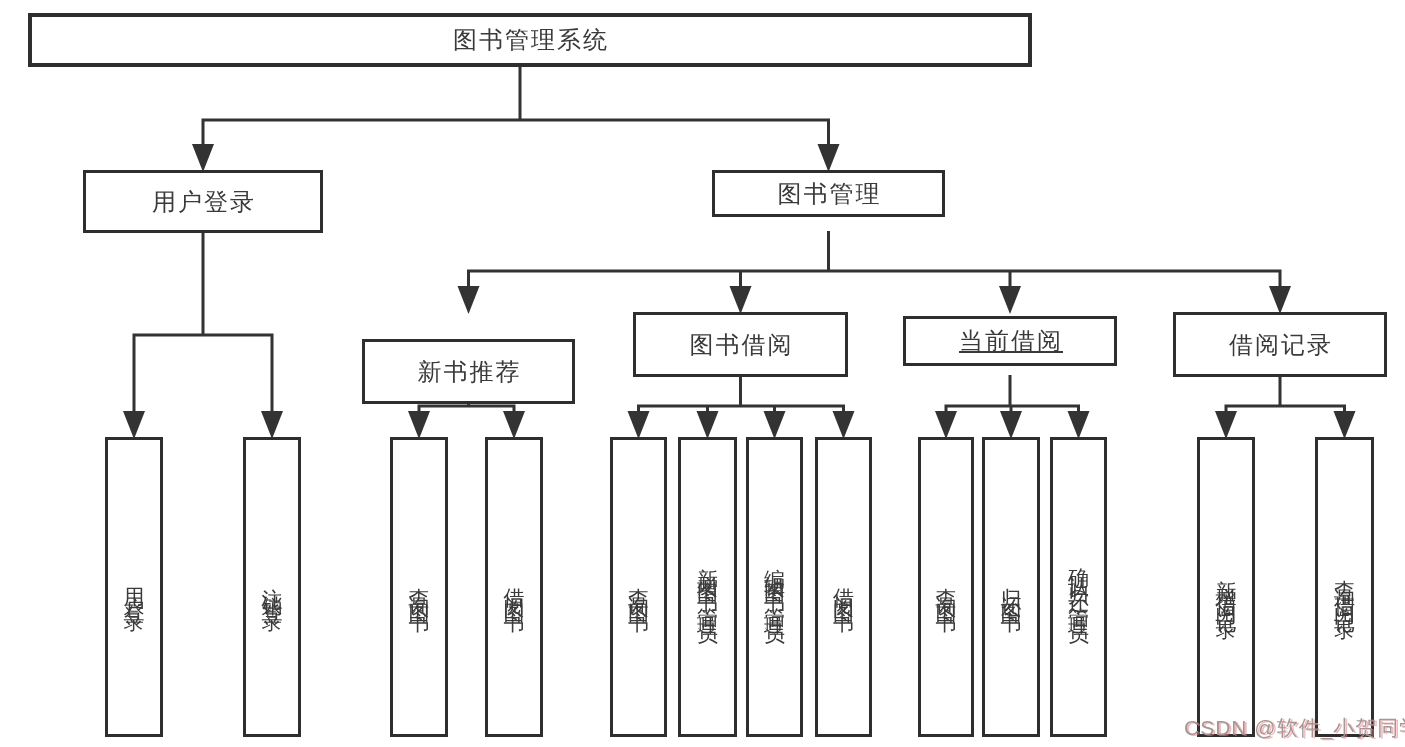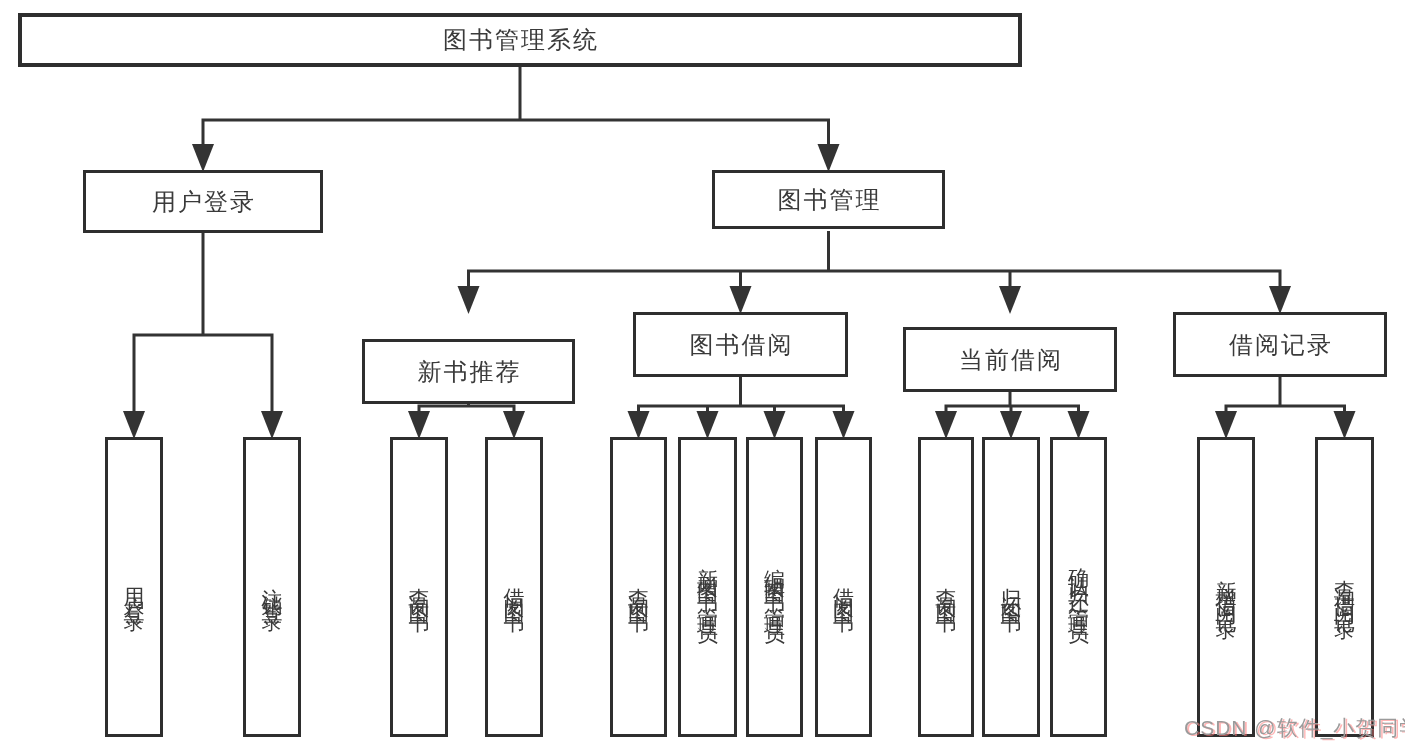--- a/index.html
+++ b/index.html
@@ -27,20 +27,21 @@
     background: #ffffff;
     border: 3px solid #2e2e2e;
     display: flex;
     align-items: center;
     justify-content: center;
     z-index: 1;
     color: #3a3a3a;
   }
   .node.root {
     border-width: 4px;
+    margin-left: 10px;
   }
   .node .lbl {
     white-space: nowrap;
   }
   .node.h .lbl {
     font-size: 24px;
     letter-spacing: 2px;
     text-indent: 2px;
   }
   .node.v .lbl {
@@ -94,30 +95,30 @@
       <polygon points="1215,411 1237,411 1226,439" fill="#333333"></polygon>
       <polygon points="1333.5,411 1355.5,411 1344.5,439" fill="#333333"></polygon>
     </svg>
   <div id="nodes">
       <div class="node h root" style="left: 18px; top: 13px; width: 1004px; height: 54px;">
         <span class="lbl">图书管理系统</span>
       </div>
       <div class="node h" style="left: 83px; top: 170px; width: 240px; height: 63px;">
         <span class="lbl">用户登录</span>
       </div>
-      <div class="node h" style="left: 712px; top: 170px; width: 233px; height: 59px;">
+      <div class="node h" style="left: 712px; top: 170px; width: 233px; height: 47px;">
         <span class="lbl">图书管理</span>
       </div>
       <div class="node h" style="left: 362px; top: 312px; width: 213px; height: 65px; margin-top: 27px;">
         <span class="lbl">新书推荐</span>
       </div>
       <div class="node h" style="left: 633px; top: 312px; width: 215px; height: 65px;">
         <span class="lbl">图书借阅</span>
       </div>
-      <div class="node h" style="left: 903px; top: 327px; width: 214px; height: 65px;">
+      <div class="node h" style="left: 903px; top: 316px; width: 214px; height: 50px; text-decoration: underline;">
         <span class="lbl">当前借阅</span>
       </div>
       <div class="node h" style="left: 1173px; top: 312px; width: 214px; height: 65px;">
         <span class="lbl">借阅记录</span>
       </div>
       <div class="node v" style="left: 105px; top: 437px; width: 58px; height: 300px;">
         <span class="lbl">用户登录</span>
       </div>
       <div class="node v" style="left: 243px; top: 437px; width: 58px; height: 300px;">
         <span class="lbl">注销登录</span>

